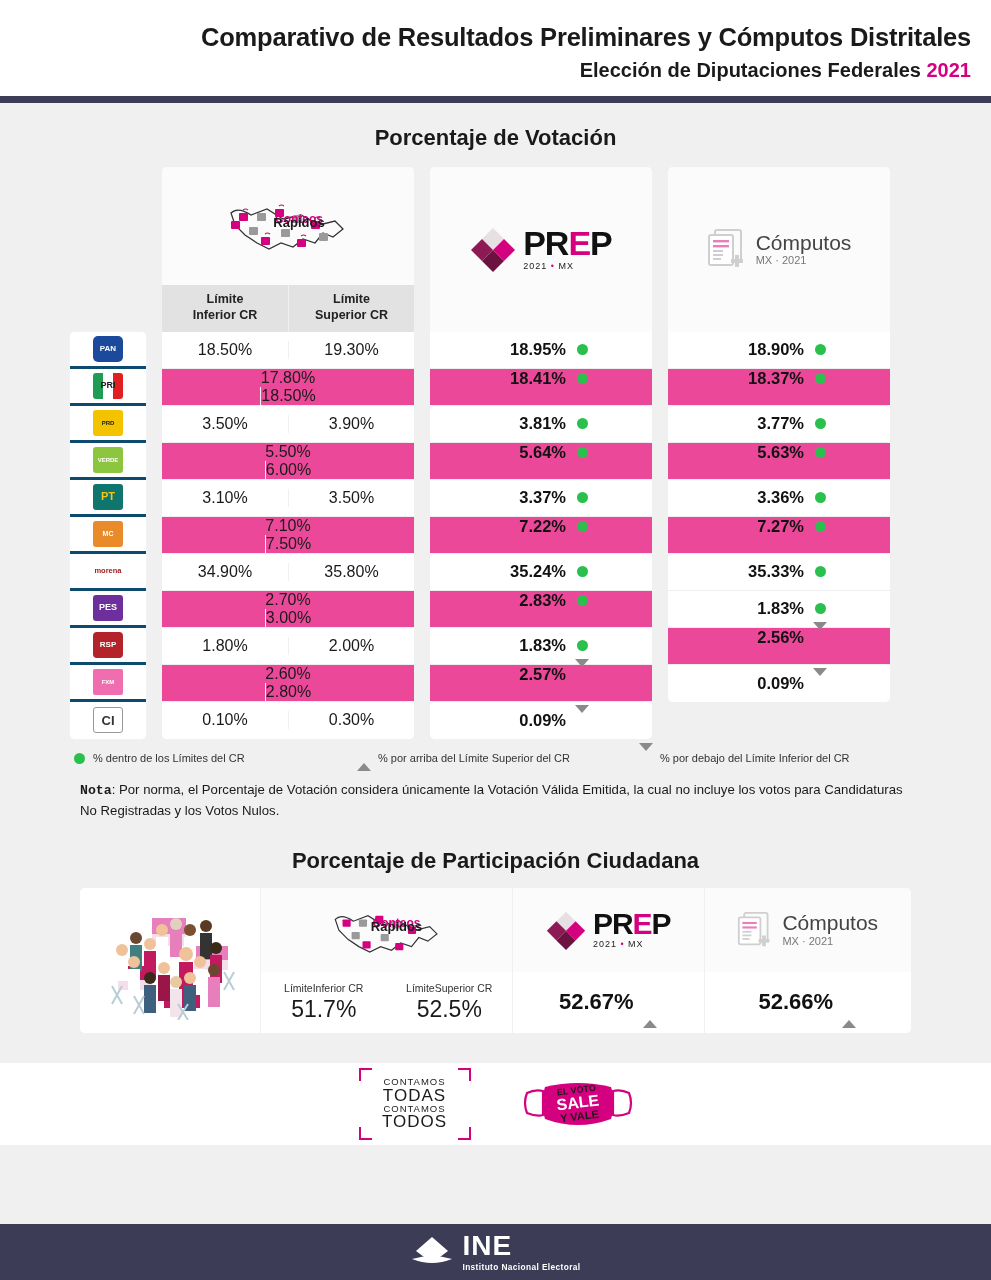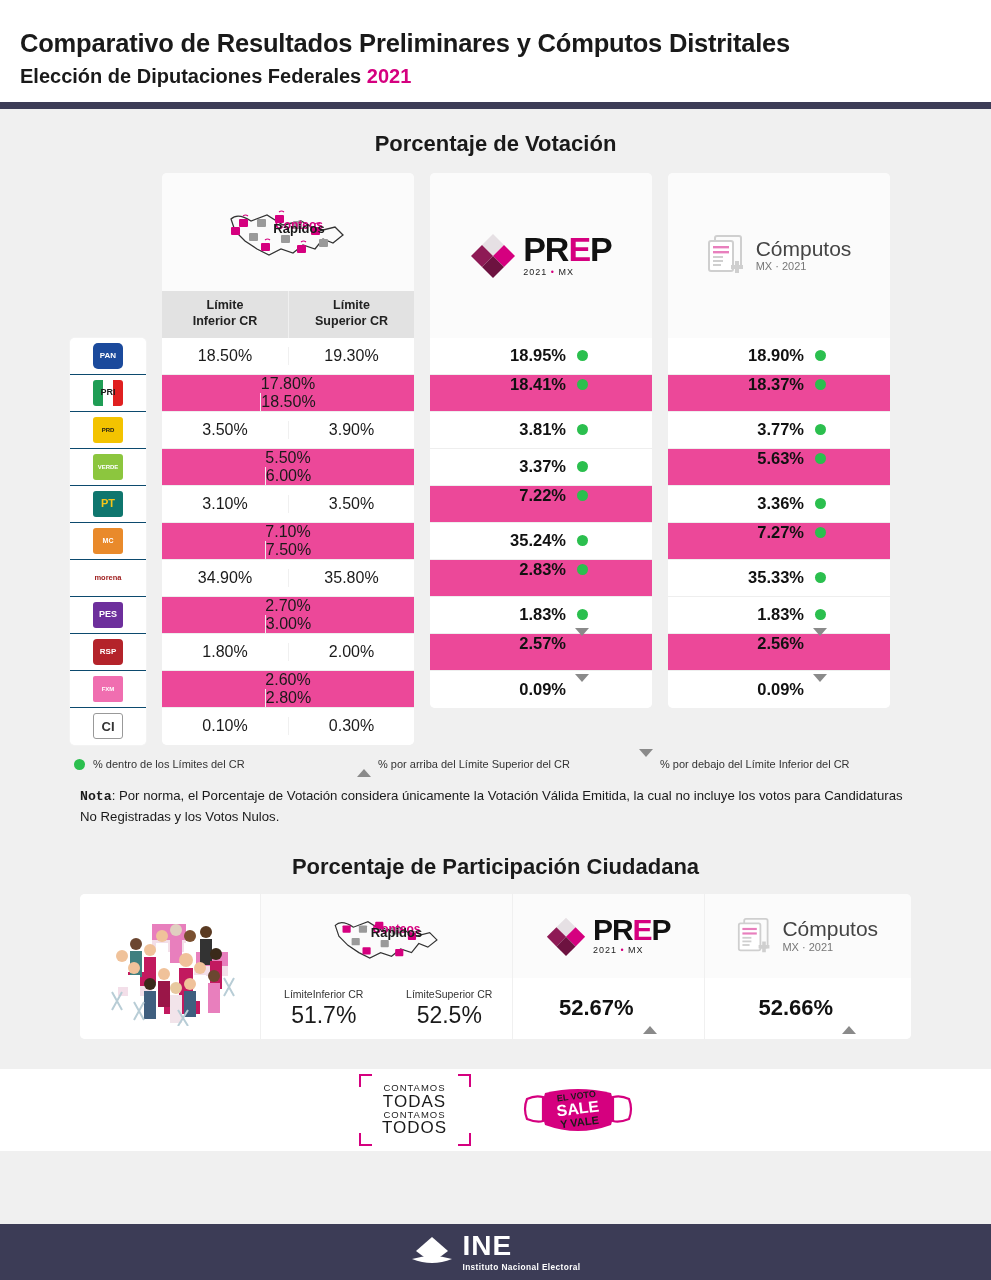--- a/index.html
+++ b/index.html
@@ -13,22 +13,22 @@
     position: relative;
     width: 991px;
     height: 1280px;
     overflow: hidden;
     background: #f0f0f0;
   }
 
   
   .header {
     background: #ffffff;
-    padding: 28px 20px 14px 20px;
-    text-align: left;
+    padding: 22px 20px 14px 20px;
+    text-align: right;
   }
   .header h1 {
     font-size: 25.5px;
     font-weight: bold;
     color: #1a1a1a;
     letter-spacing: -0.2px;
     line-height: 1.2;
   }
   .header h2 {
     font-size: 20px;
@@ -114,21 +114,21 @@
     background: #ffffff;
     border-radius: 5px;
     overflow: hidden;
     box-shadow: 0 0 0 1px #f3f3f3;
   }
   .party-row {
     height: 37px;
     display: flex;
     align-items: center;
     justify-content: center;
-    border-bottom: 1px solid #0c4a6e;
+    border-bottom: 3px solid #0c4a6e;
     background: #fff;
   }
   .party-row:last-child { border-bottom: none; }
 
   
   .cr-row { display: flex; }
   .cr-cell {
     flex: 1 1 50%;
     text-align: center;
     font-size: 16px;
@@ -466,20 +466,28 @@
                 <div class="val-row">
                   <span class="val">18.41%</span>
                   <span class="ind">
                     <span class="dot-ok"></span>
                   </span>
                 </div>
               </div>
               <div class="row">
                 <div class="val-row">
                   <span class="val">3.81%</span>
+                  <span class="ind">
+                    <span class="dot-ok"></span>
+                  </span>
+                </div>
+              </div>
+              <div class="row alt">
+                <div class="val-row">
+                  <span class="val">5.64%</span>
                   <span class="ind">
                     <span class="dot-ok"></span>
                   </span>
                 </div>
               </div>
               <div class="row">
                 <div class="val-row">
                   <span class="val">3.37%</span>
                   <span class="ind">
                     <span class="dot-ok"></span>

